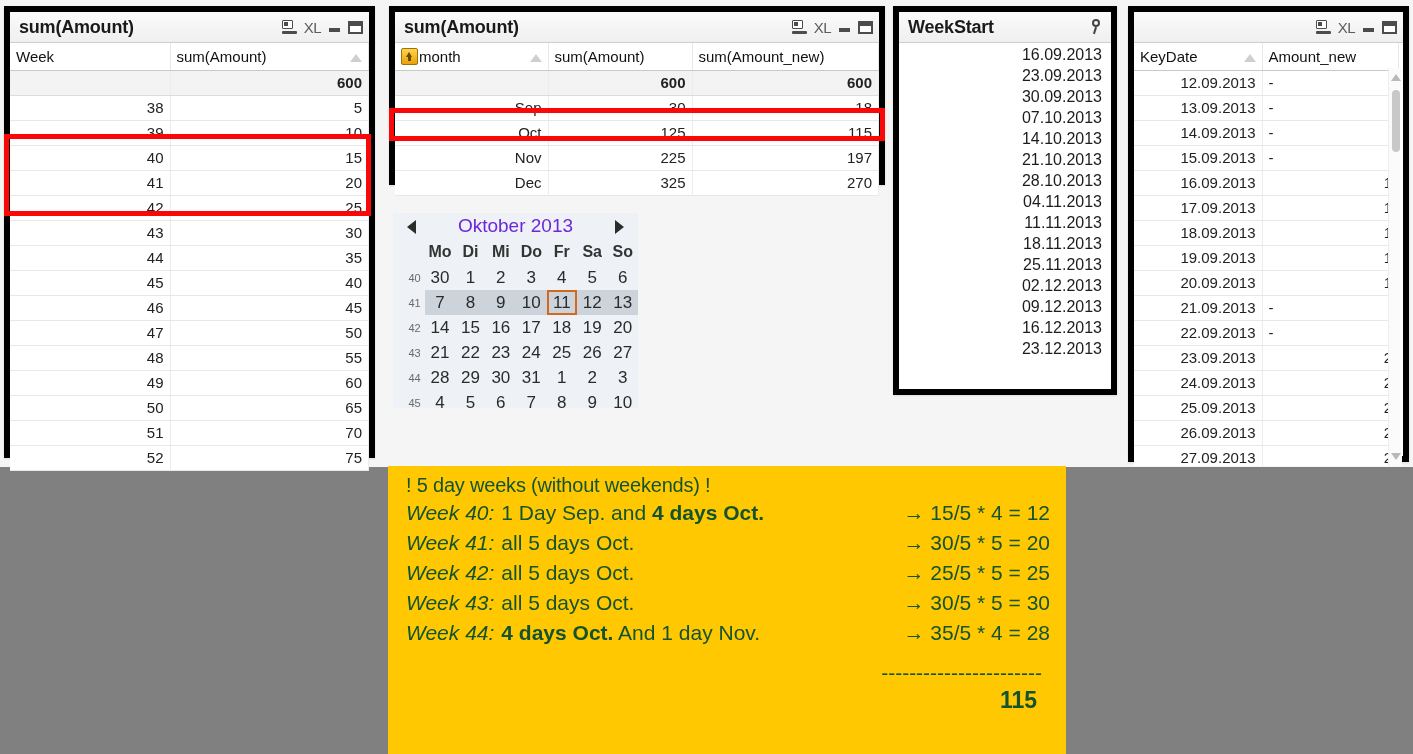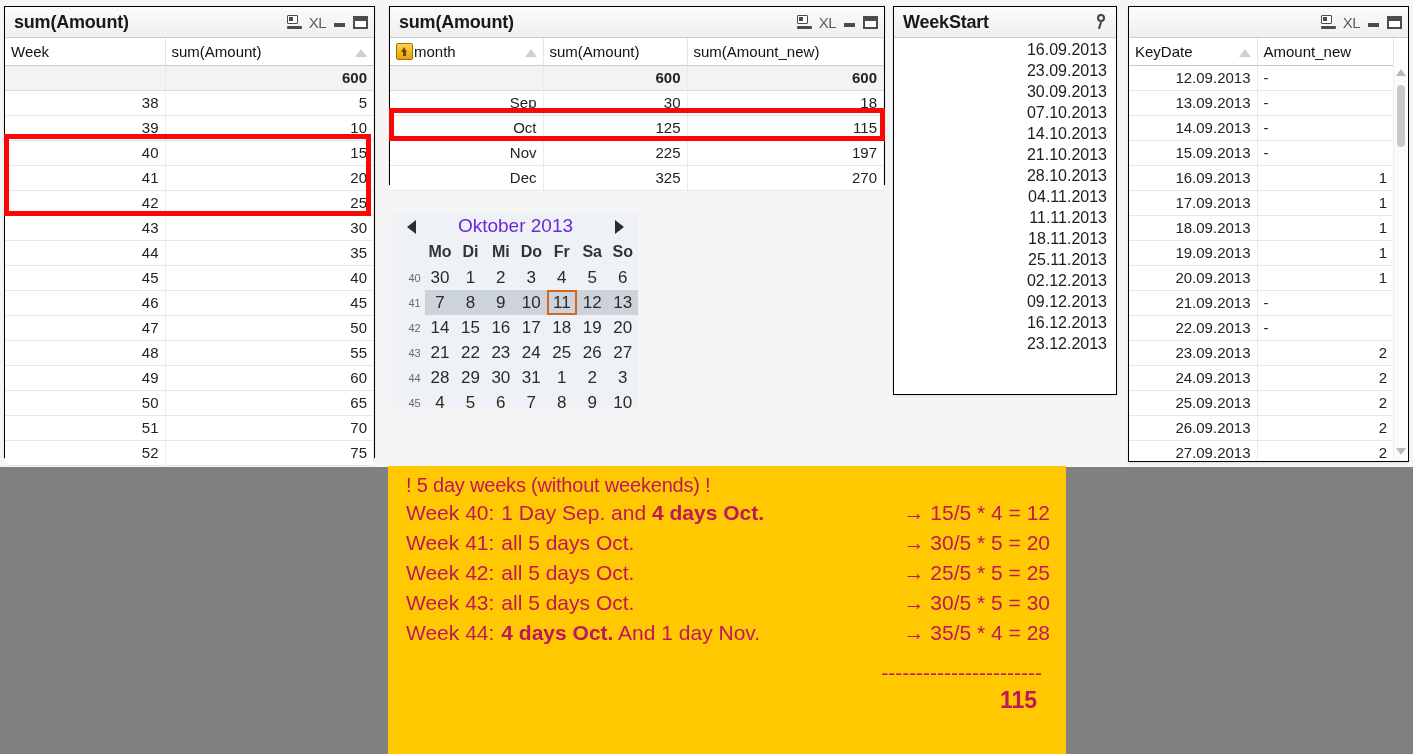--- a/index.html
+++ b/index.html
@@ -13,21 +13,21 @@
   }
   #gray-bottom{
     position:absolute;left:0;top:467px;width:1413px;height:287px;
     background:#808080;
   }
 
   
   .win{
     position:absolute;
     background:#fff;
-    border:1px solid #000000;
+    border:6px solid #000000;
     box-shadow:0 1px 2px rgba(0,0,0,.10);
     box-sizing:border-box;
   }
   .win-title{
     height:31px;
     background:linear-gradient(#fbfbfb,#efefef);
     border-bottom:1px solid #cfcfcf;
     display:flex;align-items:center;
     padding:0 6px 0 9px;
     box-sizing:border-box;
@@ -156,26 +156,26 @@
   tr.selweek td{background:#ccd3da;}
   tr.selweek td.wk{background:transparent;}
   td.today{box-shadow:inset 0 0 0 2px #d2691e;}
 
   
   .redbox{position:absolute;border:5px solid #fc0707;box-sizing:border-box;pointer-events:none;}
 
   
   #note{
     position:absolute;left:388px;top:466px;width:678px;height:288px;
-    background:#ffc800;color:#be185d;box-sizing:border-box;
+    background:#ffc800;color:#14532d;box-sizing:border-box;
     padding:8px 16px 0 16px;
   }
   .note-hdr{font-size:20px;margin:0 0 4px 2px;letter-spacing:-0.2px;}
   .note-line{display:flex;align-items:baseline;font-size:21px;margin:0 0 6px 2px;white-space:nowrap;}
-  .note-line .wk{margin-right:7px;}
+  .note-line .wk{font-style:italic;margin-right:7px;}
   .note-line .desc{flex:0 0 auto;}
   .note-line .calc{margin-left:auto;padding-left:14px;}
   .b{font-weight:bold;}
   .dashes{text-align:right;font-size:21px;letter-spacing:0px;margin:16px 8px 2px 0;}
   .total-num{text-align:right;font-size:23px;font-weight:bold;margin:0 13px 0 0;}
 </style>
 </head>
 <body>
 
 <div id="gray-bottom"></div>

